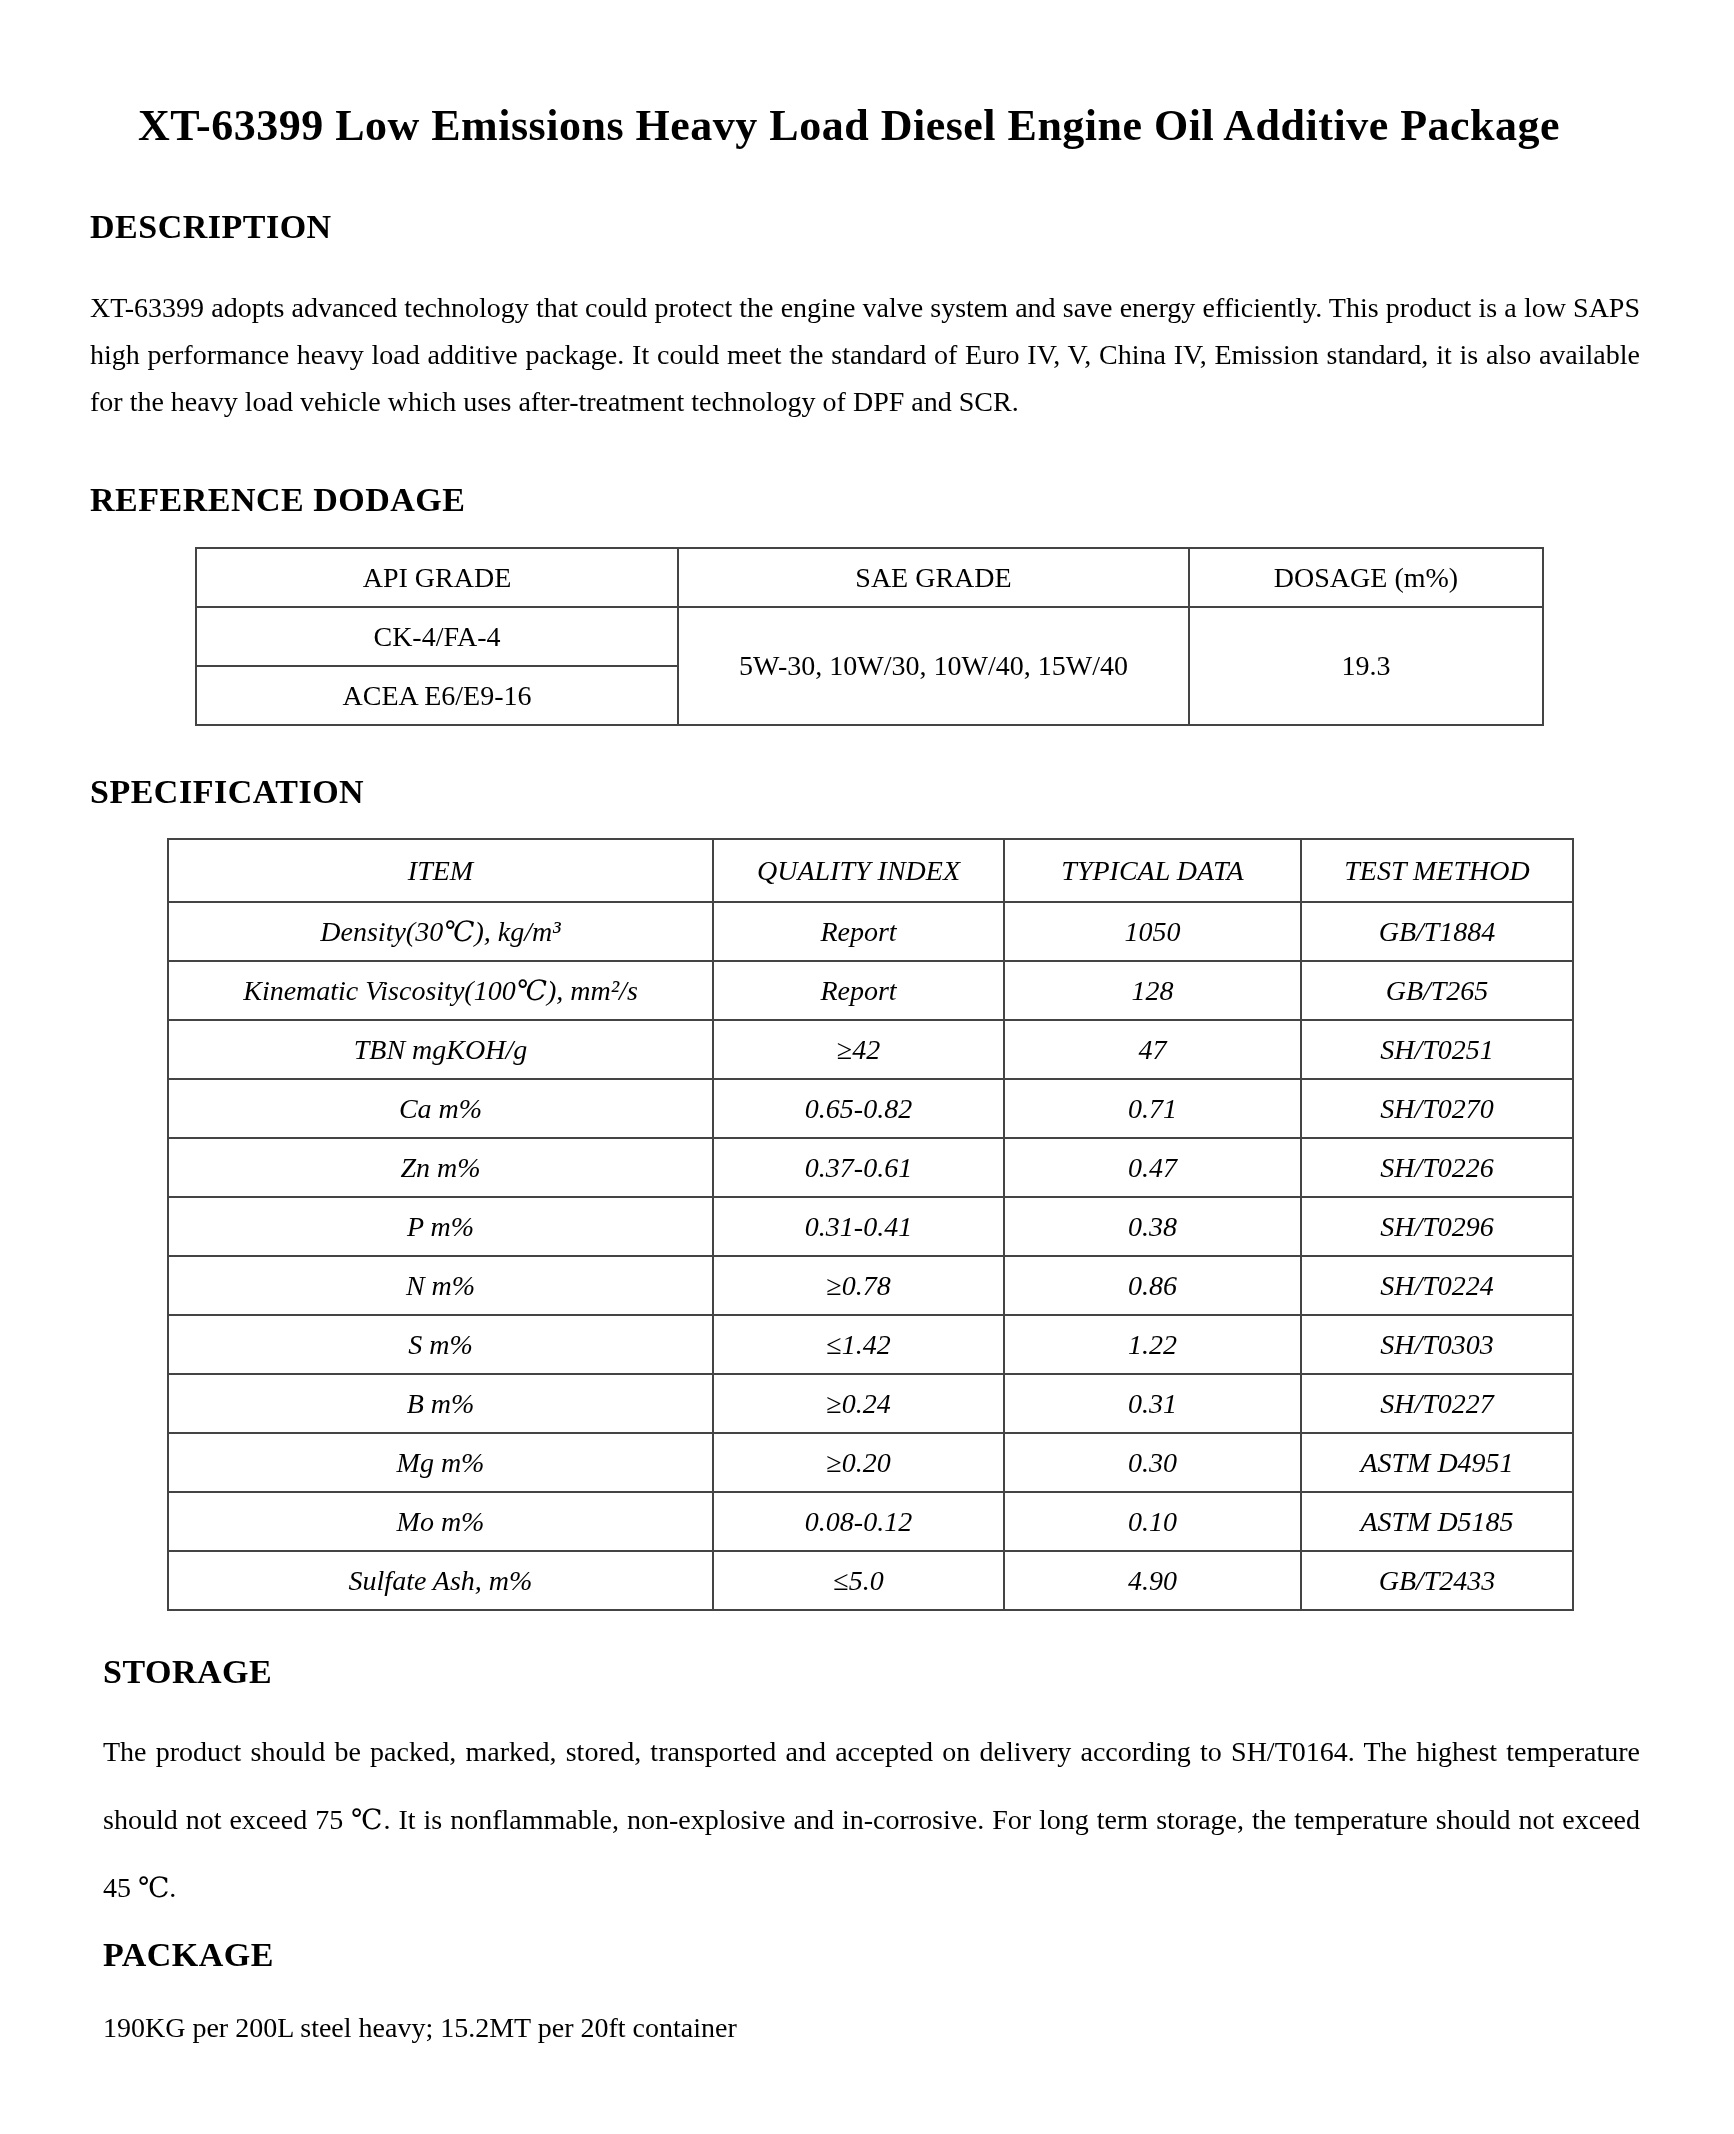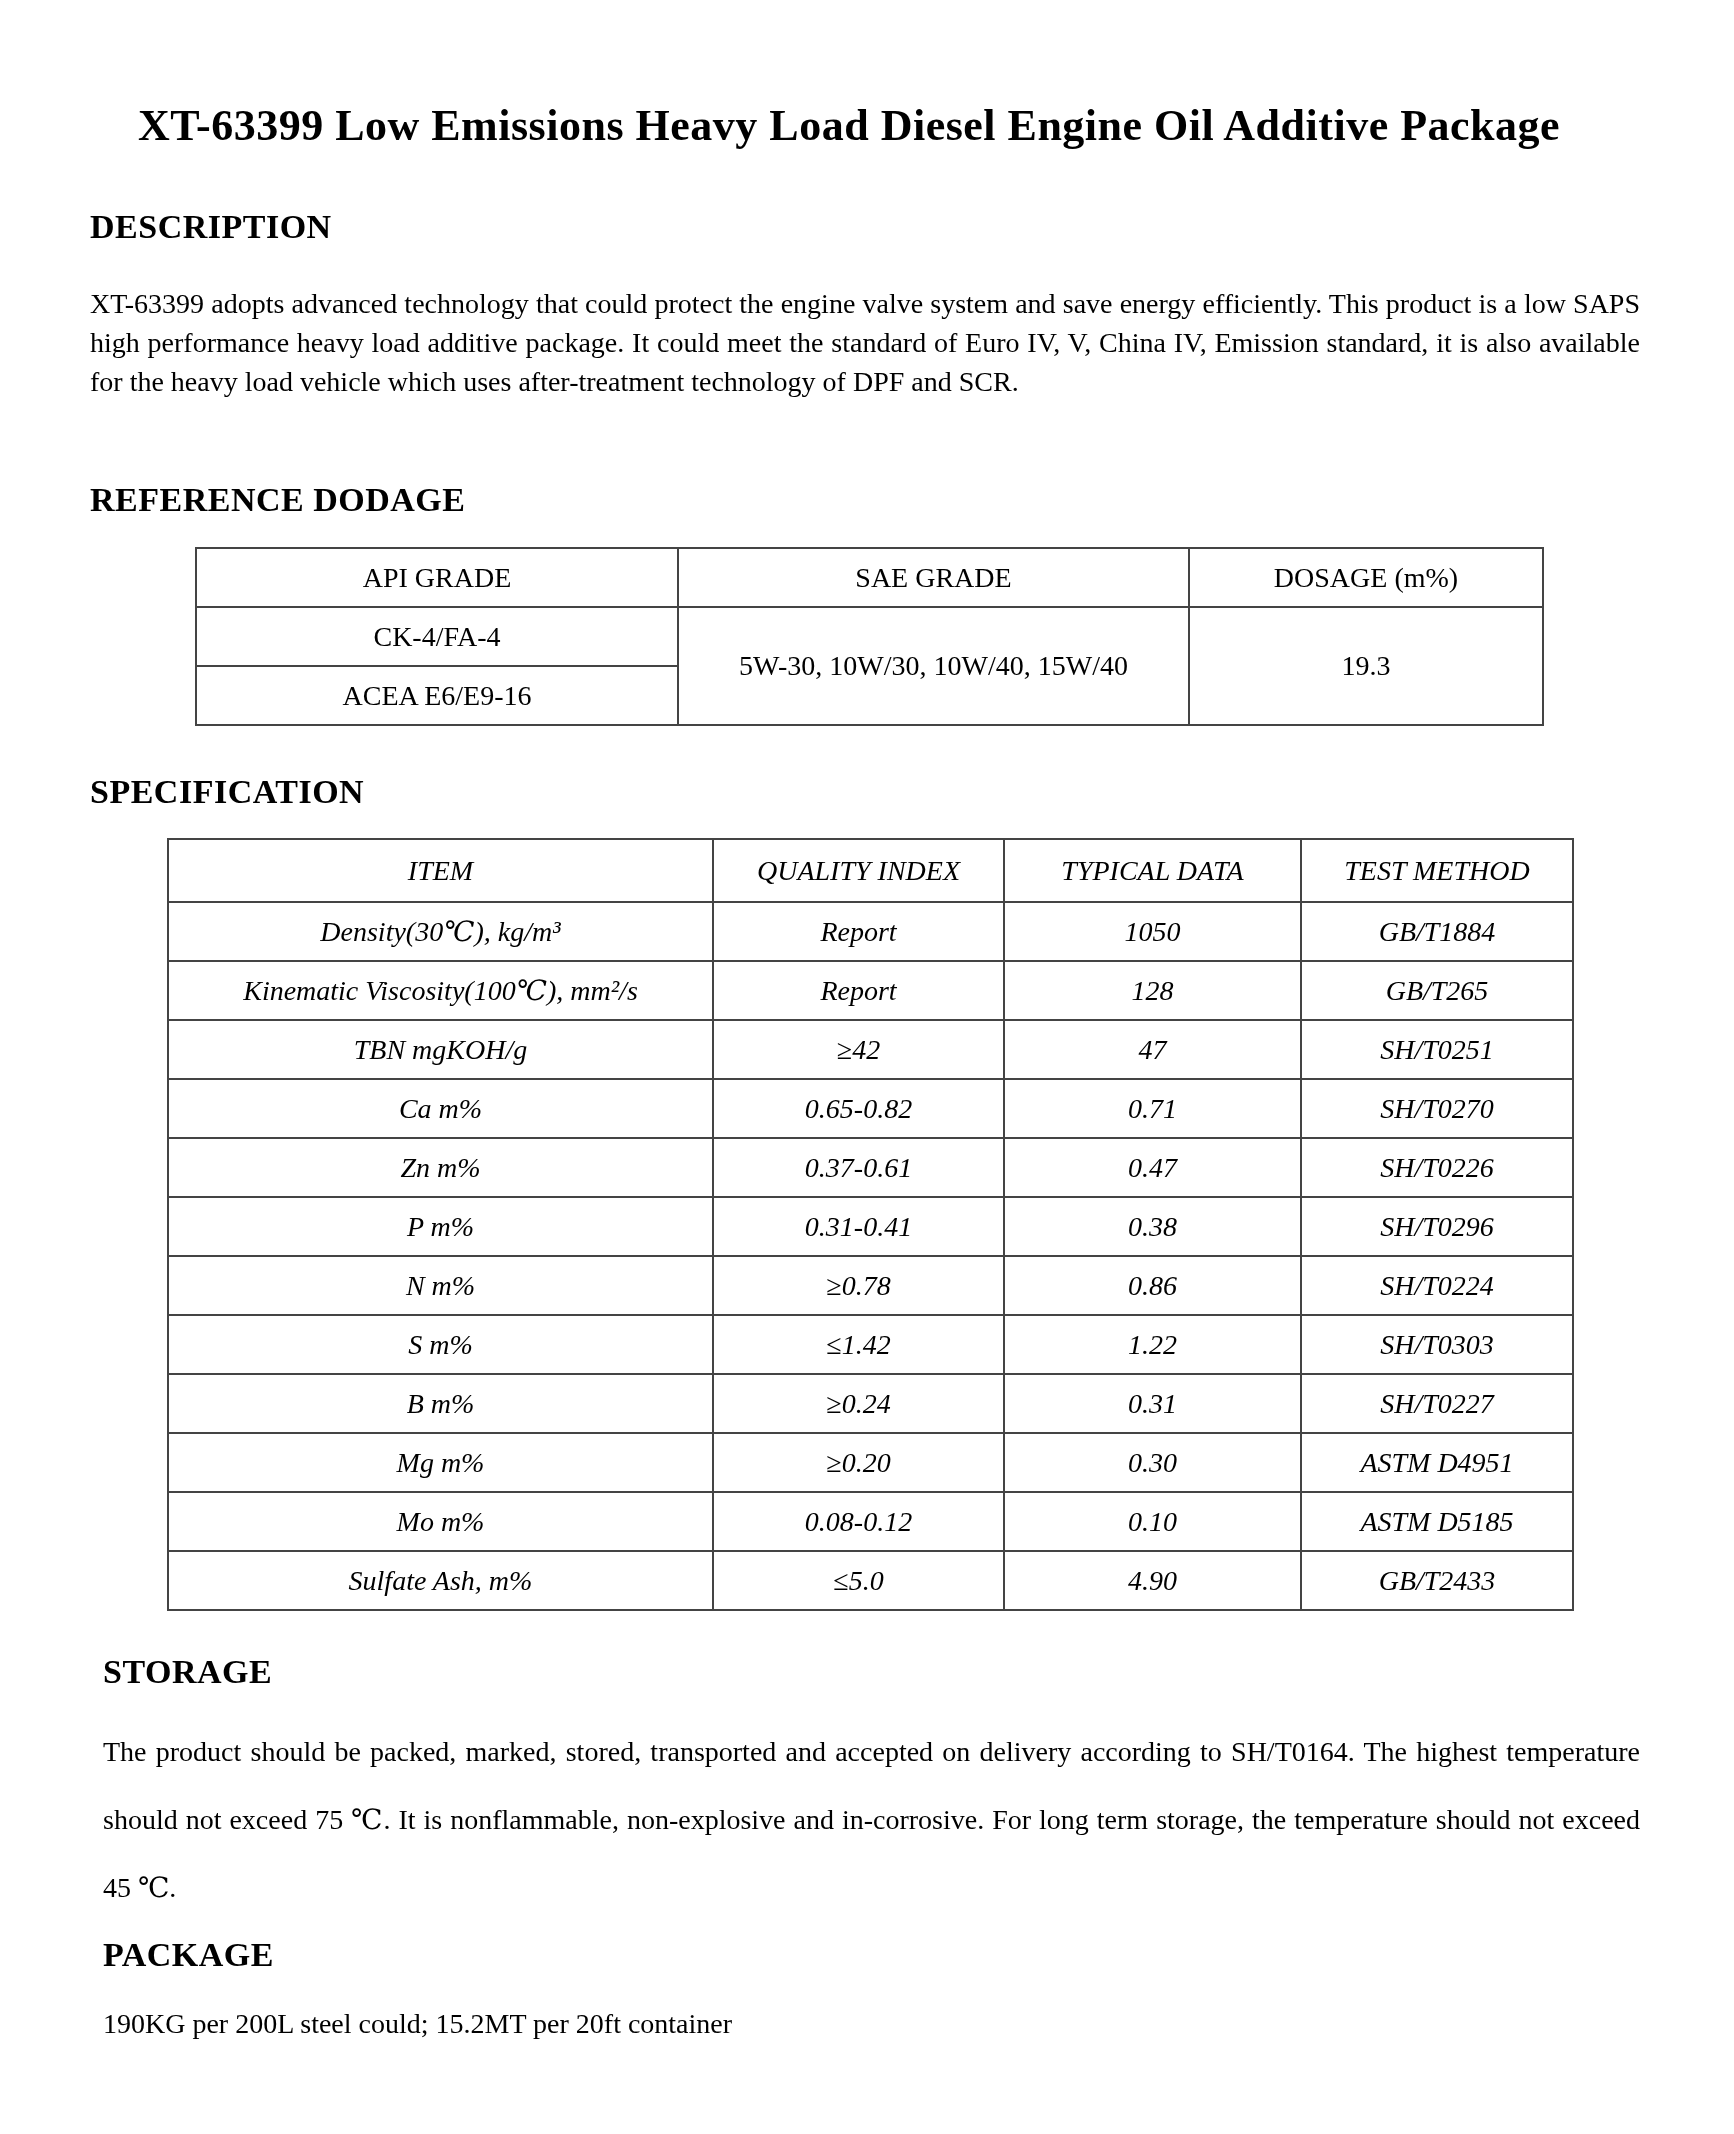--- a/index.html
+++ b/index.html
@@ -30,21 +30,21 @@
   }
   #desc-heading   { top: 208px; left: 90px; }
   #ref-heading    { top: 481px; left: 90px; }
   #spec-heading   { top: 773px; left: 90px; }
   #storage-heading{ top: 1653px; left: 103px; }
   #package-heading{ top: 1936px; left: 103px; }
 
   .body-para {
     position: absolute;
     font-size: 28px;
-    line-height: 39px;
+    line-height: 47px;
     text-align: justify;
   }
   #desc-para    { top: 284px; left: 90px;  width: 1550px; }
   #storage-para { top: 1718px; left: 103px; width: 1537px; line-height: 68px; }
   #package-para { top: 2004px; left: 103px; width: 1537px; text-align: left; }
 
   table.doc-table {
     position: absolute;
     border-collapse: collapse;
     table-layout: fixed;
@@ -185,13 +185,13 @@
     <td>4.90</td>
     <td>GB/T2433</td>
   </tr>
 </tbody>
   </table>
 
 <div id="storage-heading" class="section-heading">STORAGE</div>
 <div id="storage-para" class="body-para">The product should be packed, marked, stored, transported and accepted on delivery according to SH/T0164. The highest temperature should not exceed 75 ℃. It is nonflammable, non-explosive and in-corrosive. For long term storage, the temperature should not exceed 45 ℃.</div>
 
 <div id="package-heading" class="section-heading">PACKAGE</div>
-<div id="package-para" class="body-para">190KG per 200L steel could; 15.2MT per 20ft container</div>
+<div id="package-para" class="body-para">190KG per 200L steel heavy; 15.2MT per 20ft container</div>
 
 </body></html>

